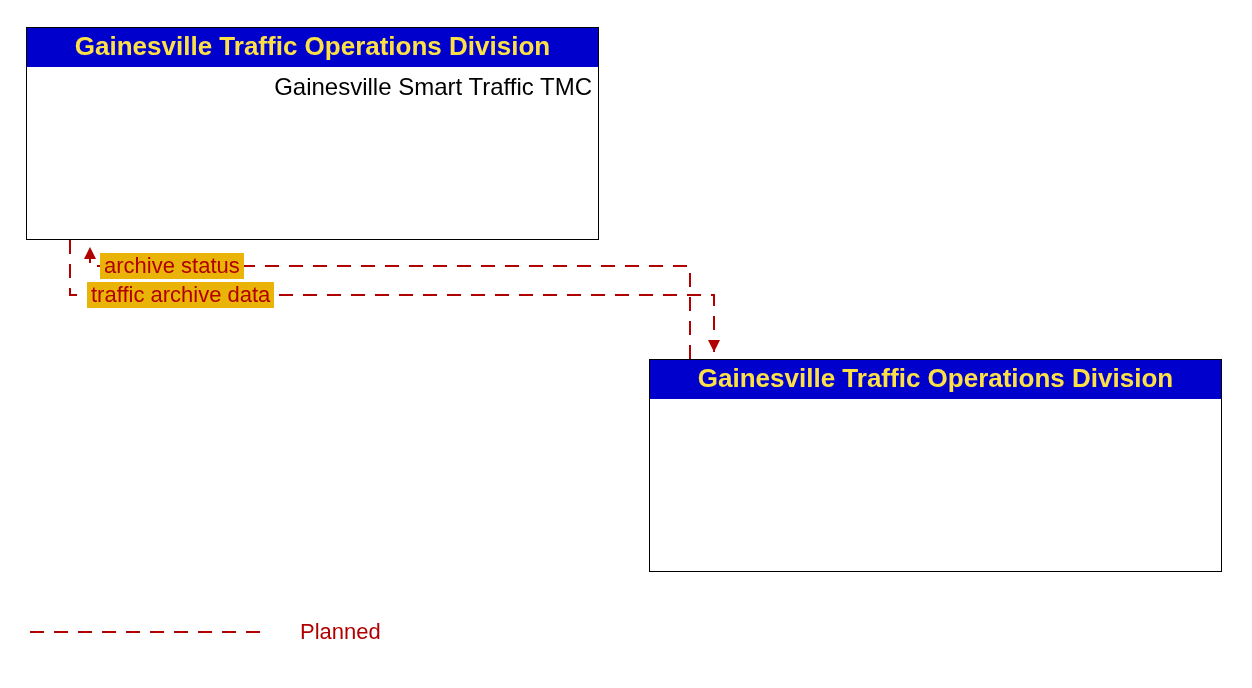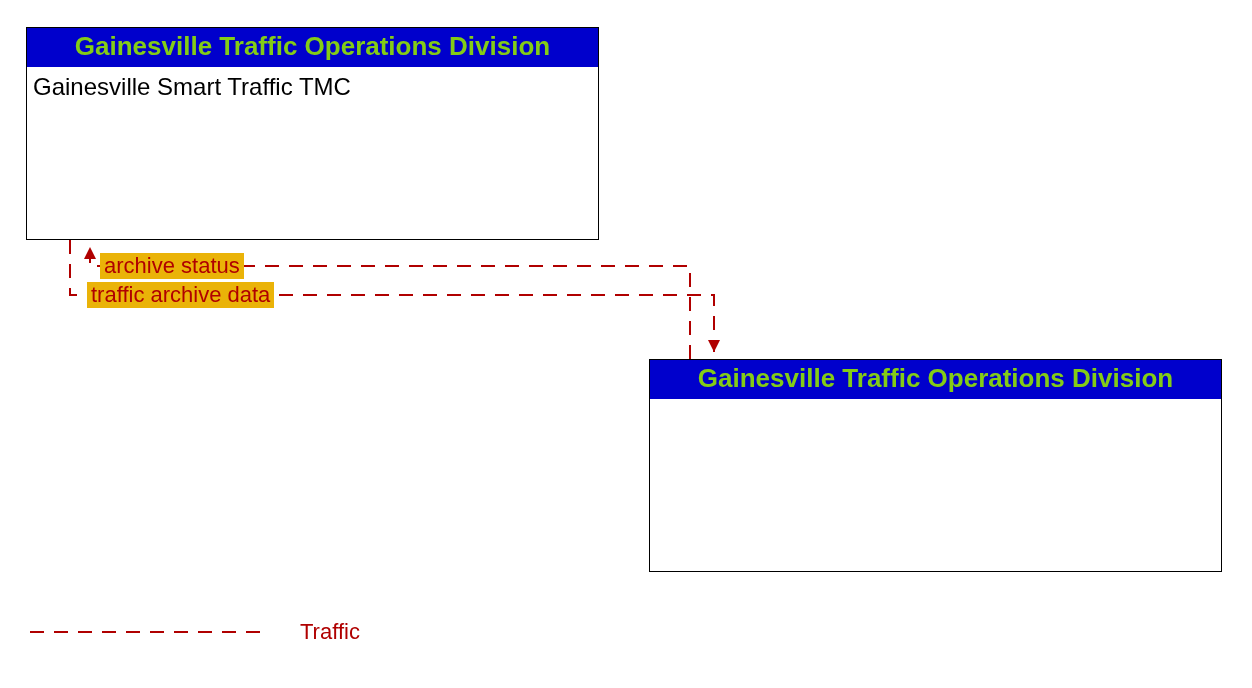--- a/index.html
+++ b/index.html
@@ -13,31 +13,31 @@
     overflow: hidden;
   }
   .box {
     position: absolute;
     border: 1px solid #000;
     background: #fff;
     box-sizing: border-box;
   }
   .box-header {
     background: #0000cc;
-    color: #84cc16;
+    color: #fde047;
     font-size: 26px;
     font-weight: bold;
     text-align: center;
     padding: 4px 0 6px 0;
     line-height: 1.1;
   }
   .box-body {
     color: #000;
     font-size: 24px;
-    text-align: left;
+    text-align: right;
     padding: 6px 6px 0 6px;
     line-height: 1.2;
   }
   svg.overlay {
     position: absolute;
     left: 0;
     top: 0;
     width: 1252px;
     height: 688px;
     pointer-events: none;
@@ -79,13 +79,13 @@
 
   <path d="M 70 240 L 70 295 L 714 295 L 714 352" stroke="#b00000" stroke-width="2" fill="none" stroke-dasharray="14 10" marker-end="url(#arrowhead)"></path>
 
   <line x1="30" y1="632" x2="260" y2="632" stroke="#b00000" stroke-width="2" stroke-dasharray="14 10"></line>
 </svg>
 
 <div class="flow-label" style="left:100px; top:253px;">archive status</div>
 
 <div class="flow-label" style="left:87px; top:282px;">traffic archive data</div>
 
-<div class="legend-label" style="left:300px; top:619px;">Traffic</div>
+<div class="legend-label" style="left:300px; top:619px;">Planned</div>
 
 </body></html>

